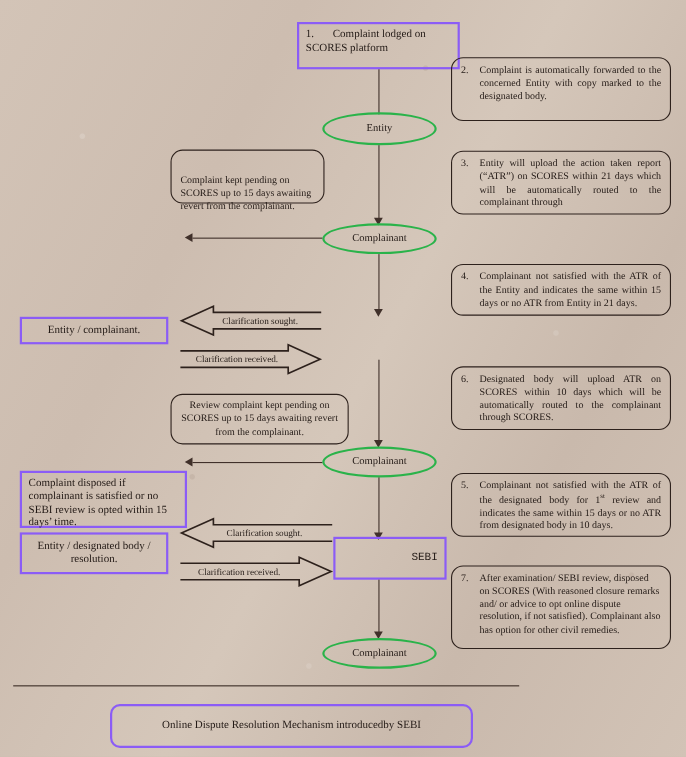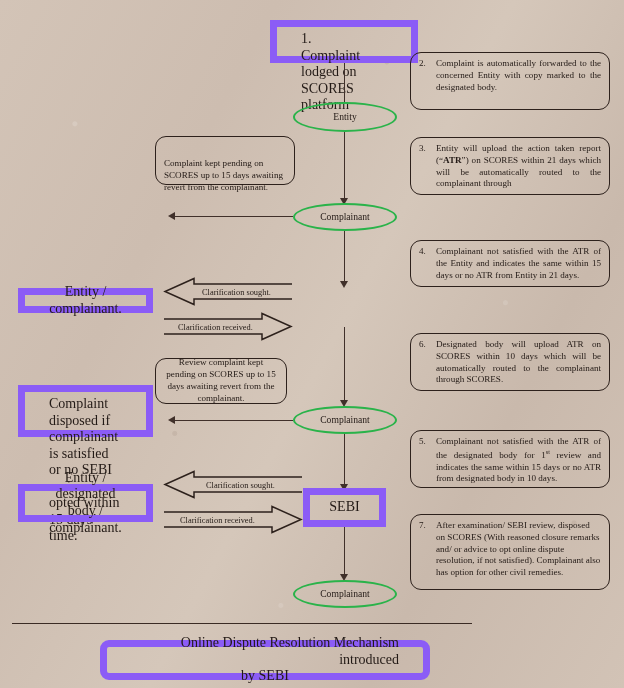--- a/index.html
+++ b/index.html
@@ -23,25 +23,25 @@
       radial-gradient(circle at 92% 76%, rgba(120,95,80,.10) 0 2px, transparent 3px),
       linear-gradient(118deg,#d3c4b7 0%,#cdbdb0 28%,#d5c7ba 52%,#c9b9ac 74%,#d2c3b6 100%);
     pointer-events:none;
   }
   #stage{position:absolute;inset:0;}
 
   .node{position:absolute;box-sizing:border-box;}
 
   
   .green-box{
-    border:7px solid #8b5cf6;
+    border:2px solid #8b5cf6;
     background:transparent;
-    padding:4px 24px;
+    padding:4px 6px;
     line-height:1.18;
-    font-size:14px;
+    font-size:10px;
   }
   .green-box.center{text-align:center;}
 
   
   .ellipse{
     border:2px solid #2ab34a;
     border-radius:50%;
     display:flex;align-items:center;justify-content:center;
     text-align:center;
     font-size:9.6px;
@@ -92,21 +92,21 @@
   .block-arrow{position:absolute;}
   .block-arrow svg{display:block;overflow:visible;}
   .block-arrow .ba-label{
     position:absolute;
     font-size:8.4px;
     white-space:nowrap;
     color:#231a16;
     top:50%;
     transform:translateY(-50%);
   }
-  .bold{font-weight:bold;margin-top:31px;}
+  .bold{font-weight:normal;margin-top:31px;}
   sup{font-size:.68em;vertical-align:super;}
 </style>
 </head>
 <body>
 
 <div id="paper"></div>
 
 <div id="stage">
 
   <div class="node green-box" style="left:270px;top:20px;width:148px;height:43px;">
@@ -174,49 +174,49 @@
   </div>
 
   <div class="vline" style="left:344px;top:327px;height:75px;"></div>
   <div class="arrow-down" style="left:339.5px;top:400px;"></div>
 
   <div class="node callout" style="left:410px;top:333px;width:200px;height:58px;">
     <span class="num">6.</span>
     <span class="body">Designated body will upload ATR on SCORES within 10 days which will be automatically routed to the complainant through SCORES.</span>
   </div>
 
-  <div class="node callout center" style="left:155px;top:358px;width:132px;height:46px;display:flex;align-items:center;justify-content:center;">
+  <div class="node callout center" style="left:155px;top:358px;width:162px;height:46px;display:flex;align-items:center;justify-content:center;">
     <span>Review complaint kept pending on SCORES up to 15 days awaiting revert from the complainant.</span>
   </div>
 
   <div class="node ellipse" style="left:293px;top:406px;width:104px;height:28px;">
     <span>Complainant</span>
   </div>
 
   <div class="hline" style="left:175px;top:420px;width:118px;"></div>
   <div class="arrow-left" style="left:168px;top:415.5px;"></div>
 
-  <div class="node green-box" style="left:18px;top:385px;width:135px;height:52px;">
+  <div class="node green-box" style="left:18px;top:428px;width:152px;height:52px;">
     <span>Complaint disposed if complainant is satisfied or no SEBI review is opted within 15 days’ time.</span>
   </div>
 
   <div class="vline" style="left:344px;top:434px;height:52px;"></div>
   <div class="arrow-down" style="left:339.5px;top:484px;"></div>
 
   <div class="node callout" style="left:410px;top:430px;width:200px;height:58px;">
     <span class="num">5.</span>
     <span class="body"><span>Complainant not satisfied with the ATR of the designated body for 1</span><sup>st</sup><span> review and indicates the same within 15 days or no ATR from designated body in 10 days.</span></span>
   </div>
 
-  <div class="node green-box center" style="left:303px;top:488px;width:83px;height:39px;display:flex;align-items:center;justify-content:center;">
+  <div class="node green-box center" style="left:303px;top:488px;width:103px;height:39px;display:flex;align-items:center;justify-content:flex-end;font-family:Liberation Mono, monospace;">
     <span>SEBI</span>
   </div>
 
   <div class="node green-box center" style="left:18px;top:484px;width:135px;height:38px;display:flex;align-items:center;justify-content:center;">
-    <span>Entity / designated body / complainant.</span>
+    <span>Entity / designated body / resolution.</span>
   </div>
 
   <div class="block-arrow" style="left:164px;top:471px;width:138px;height:27px;">
     <svg width="138" height="27" viewBox="0 0 138 27">
       <path d="M138,6 L30,6 L30,0.5 L1,13.5 L30,26.5 L30,21 L138,21" fill="none" stroke="#2d211c" stroke-width="1.5"></path>
     </svg>
     <span class="ba-label" style="left:42px;">Clarification sought.</span>
   </div>
 
   <div class="block-arrow" style="left:164px;top:506px;width:138px;height:27px;">
@@ -233,18 +233,18 @@
     <span class="num">7.</span>
     <span class="body last">After examination/ SEBI review, disposed on SCORES (With reasoned closure remarks and/ or advice to opt online dispute resolution, if not satisfied). Complainant also has option for other civil remedies.</span>
   </div>
 
   <div class="node ellipse" style="left:293px;top:580px;width:104px;height:28px;">
     <span>Complainant</span>
   </div>
 
   <div class="rule" style="left:12px;top:623px;width:460px;"></div>
 
-  <div class="node green-box center" style="left:100px;top:640px;width:330px;height:40px;border-radius:9px;display:flex;flex-direction:column;align-items:center;justify-content:center;text-align:right;">
+  <div class="node green-box center" style="left:100px;top:640px;width:330px;height:40px;border-radius:9px;display:flex;flex-direction:row;align-items:center;justify-content:center;text-align:right;">
     <span>Online Dispute Resolution Mechanism introduced</span>
     <span>by SEBI</span>
   </div>
 
 </div>
 
 </body></html>

